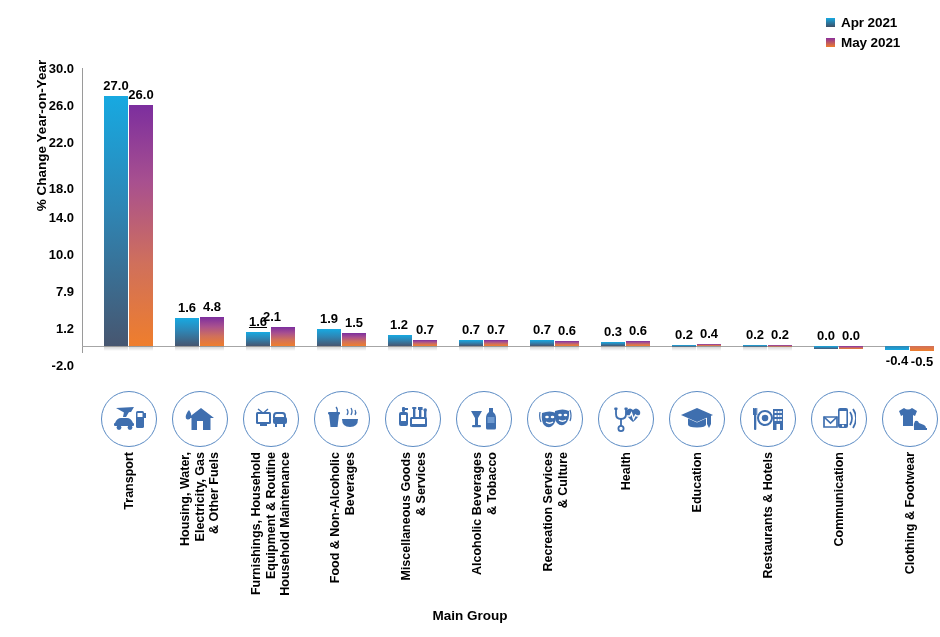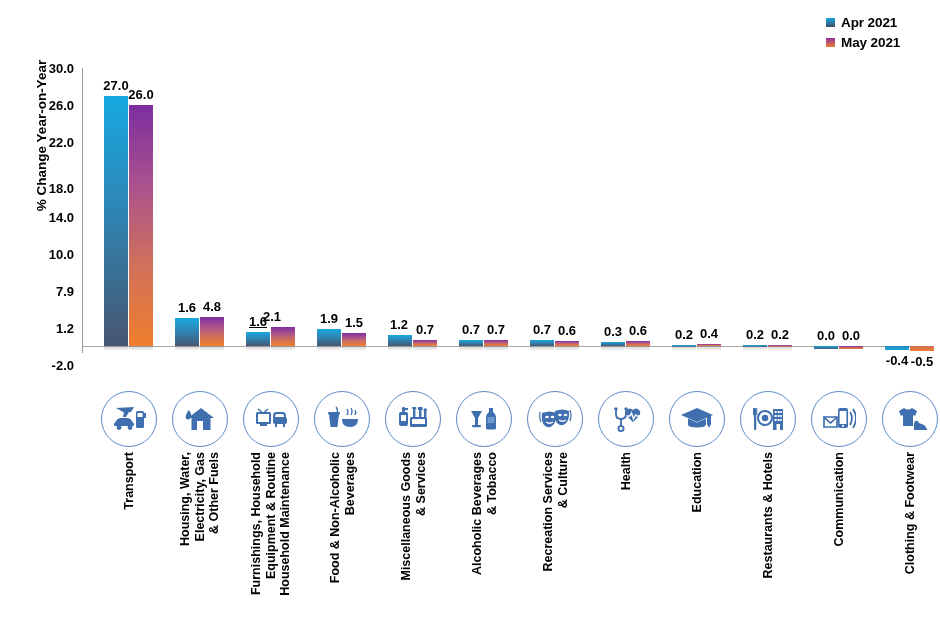--- a/index.html
+++ b/index.html
@@ -529,14 +529,15 @@
           <span class="ln">Communication</span>
         </div>
       </div>
       <div class="xlabel-wrap" style="left: 796.5px;">
         <div class="xlabel">
           <span class="ln">Clothing &amp; Footwear</span>
         </div>
       </div>
     </div>
 
+  <div id="x-axis-title">Main Group</div>
 
 </div>
 
 </body></html>

